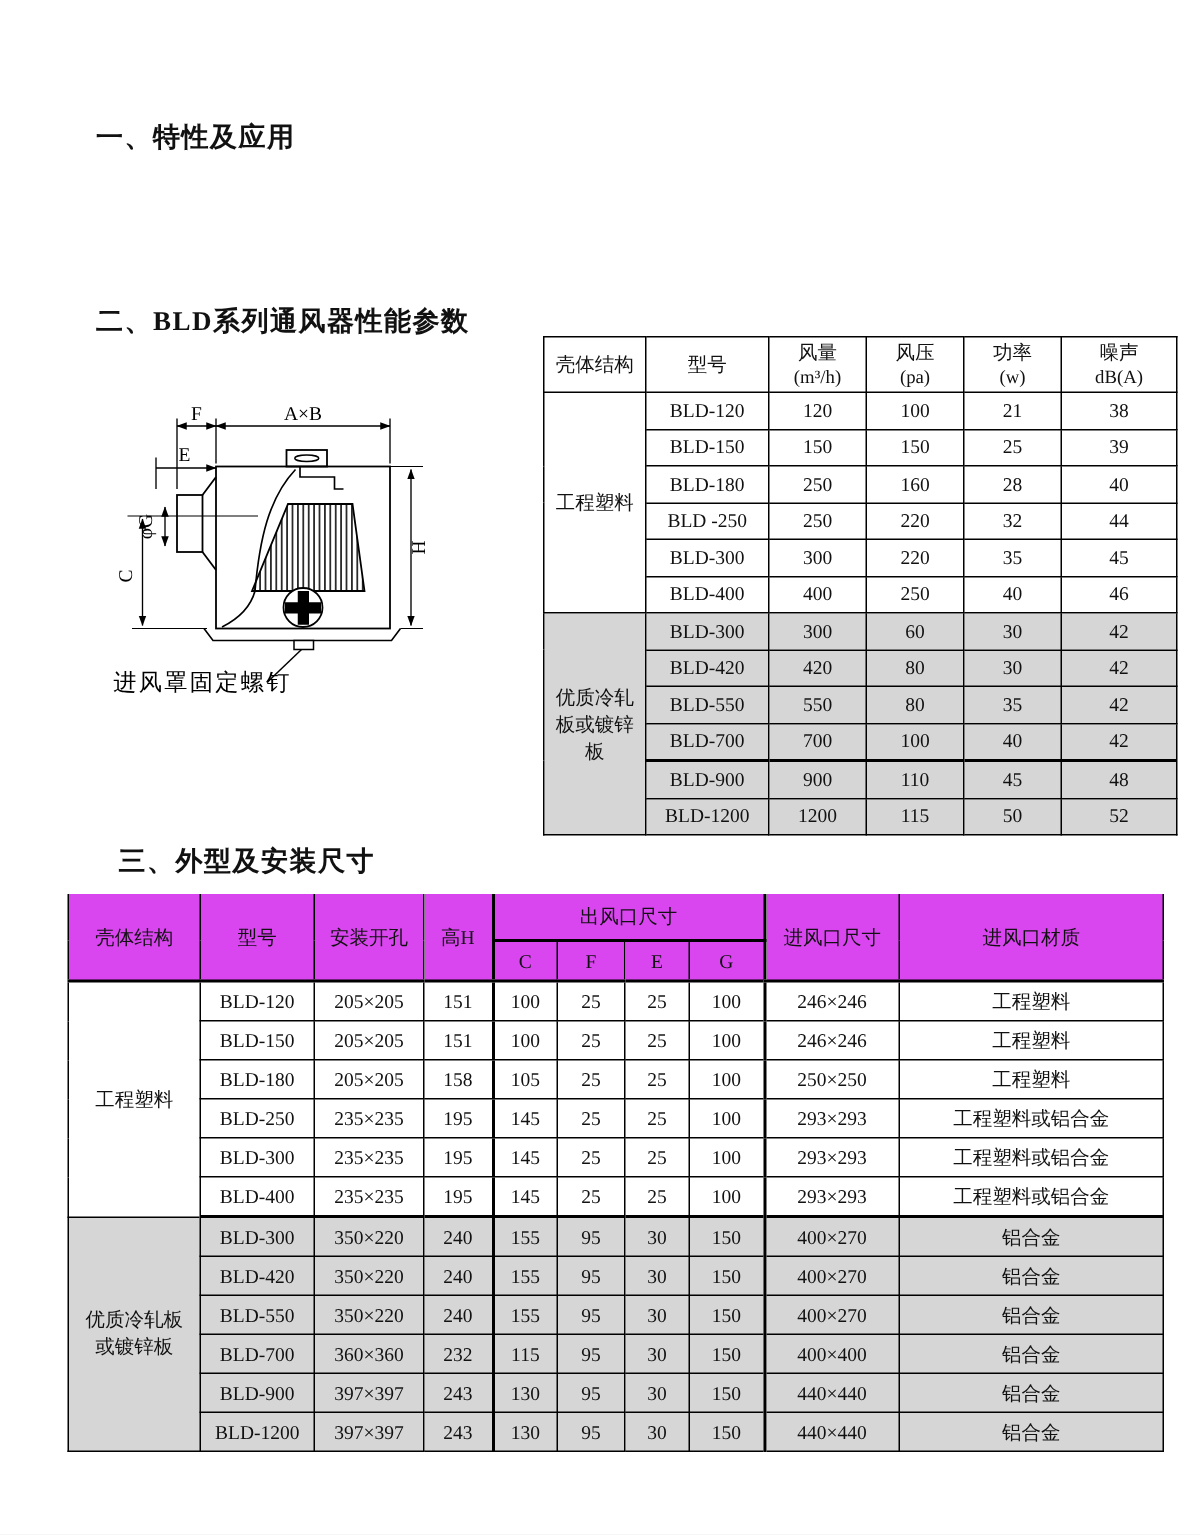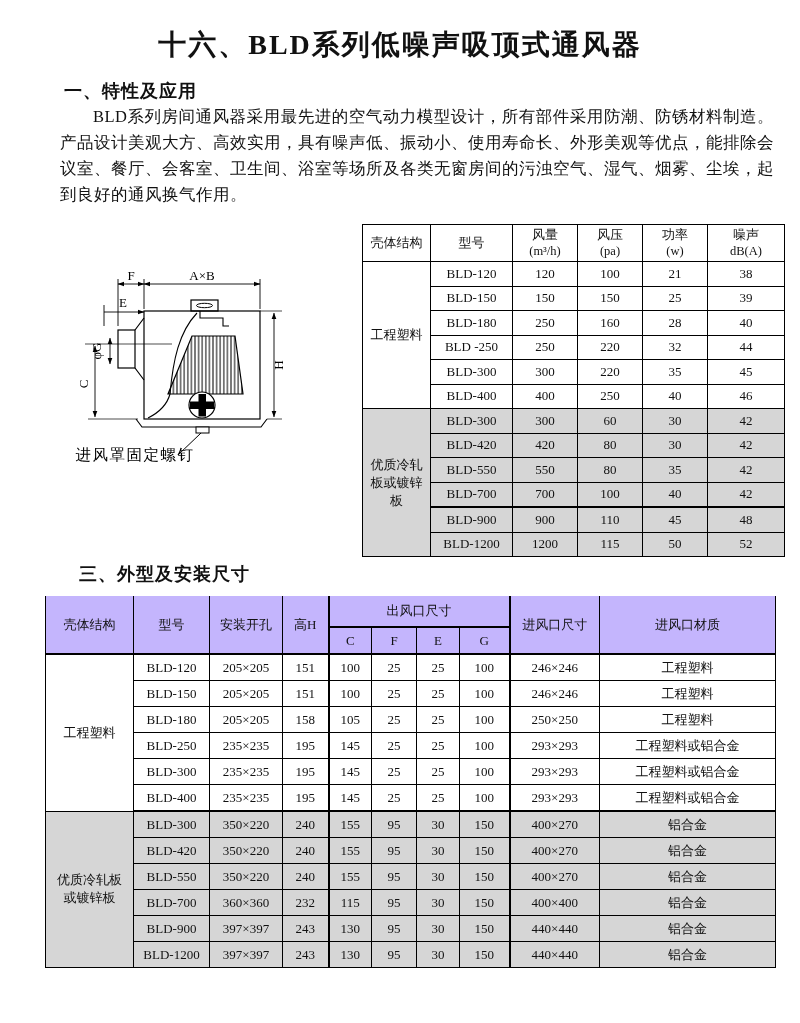--- a/index.html
+++ b/index.html
@@ -39,42 +39,41 @@
 
   
   .perf{left:362px;top:224px;width:422px;}
   .perf th{height:36px;line-height:16px;}
   .perf td{height:23.5px;}
   .perf tr.gray td{background:#d6d6d6;}
   .perf .u{display:block;font-size:12.5px;}
 
   
   .dim{left:45px;top:596px;width:730px;}
-  .dim thead th{background:#c4b5fd;}
+  .dim thead th{background:#d946ef;}
   .dim thead tr.top th{height:30px;border-top:none;border-bottom:2px solid #000;}
   .dim thead tr.top th[rowspan]{height:56px;}
   .dim thead tr.sub th{height:25px;border-top:2px solid #000;border-bottom:2px solid #000;}
   .dim thead th.og{border-top:3px solid #000;border-left:2px solid #000;border-right:2px solid #000;border-bottom:none;}
   .dim td{height:25px;}
   .dim tr.gray td{background:#d6d6d6;}
 
   .bl{border-left:2px solid #000 !important;}
   .br{border-right:2px solid #000 !important;}
   .tt{border-top:2px solid #000 !important;}
 </style>
 </head>
 <body>
 
 <div class="page">
 
-  <h1 class="title">十六、BLD系列低噪声吸顶式通风器</h1>
 
   <div class="h2 s1">一、特性及应用</div>
-  <p class="para">BLD系列房间通风器采用最先进的空气动力模型设计，所有部件采用防潮、防锈材料制造。产品设计美观大方、高效实用，具有噪声低、振动小、使用寿命长、外形美观等优点，能排除会议室、餐厅、会客室、卫生间、浴室等场所及各类无窗房间的污浊空气、湿气、烟雾、尘埃，起到良好的通风换气作用。</p>
-
+
+  <div class="h2 s2">二、BLD系列通风器性能参数</div>
 
   <div class="diagram">
     <svg width="302" height="286" viewBox="0 0 302 286" xmlns="http://www.w3.org/2000/svg">
       <defs>
         <marker id="ah" viewBox="0 0 10 10" refX="9" refY="5" markerWidth="8" markerHeight="8" orient="auto-start-reverse">
           <path d="M0,1.5 L9.5,5 L0,8.5 z" fill="#000"></path>
         </marker>
         <pattern id="hatch" width="3.6" height="6" patternUnits="userSpaceOnUse">
           <path d="M1.8,0 V6" stroke="#000" stroke-width="1"></path>
         </pattern>

